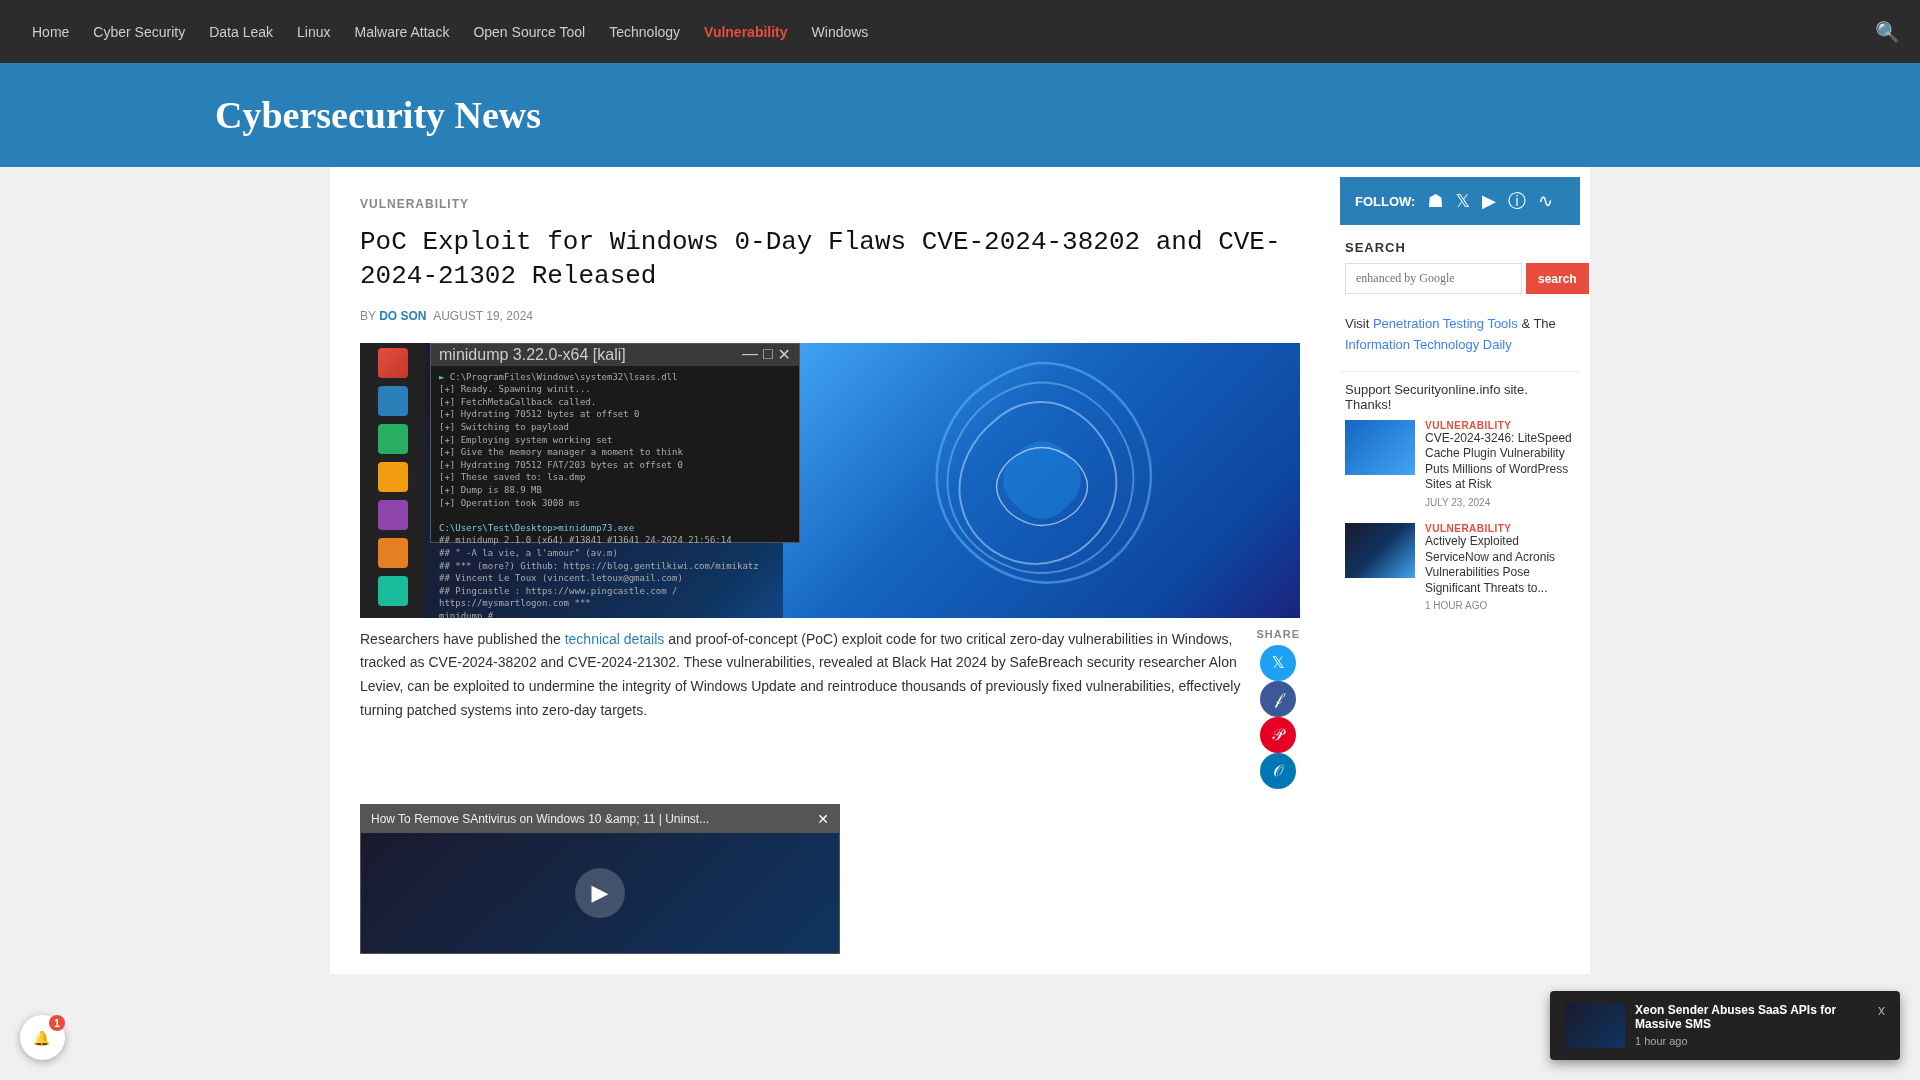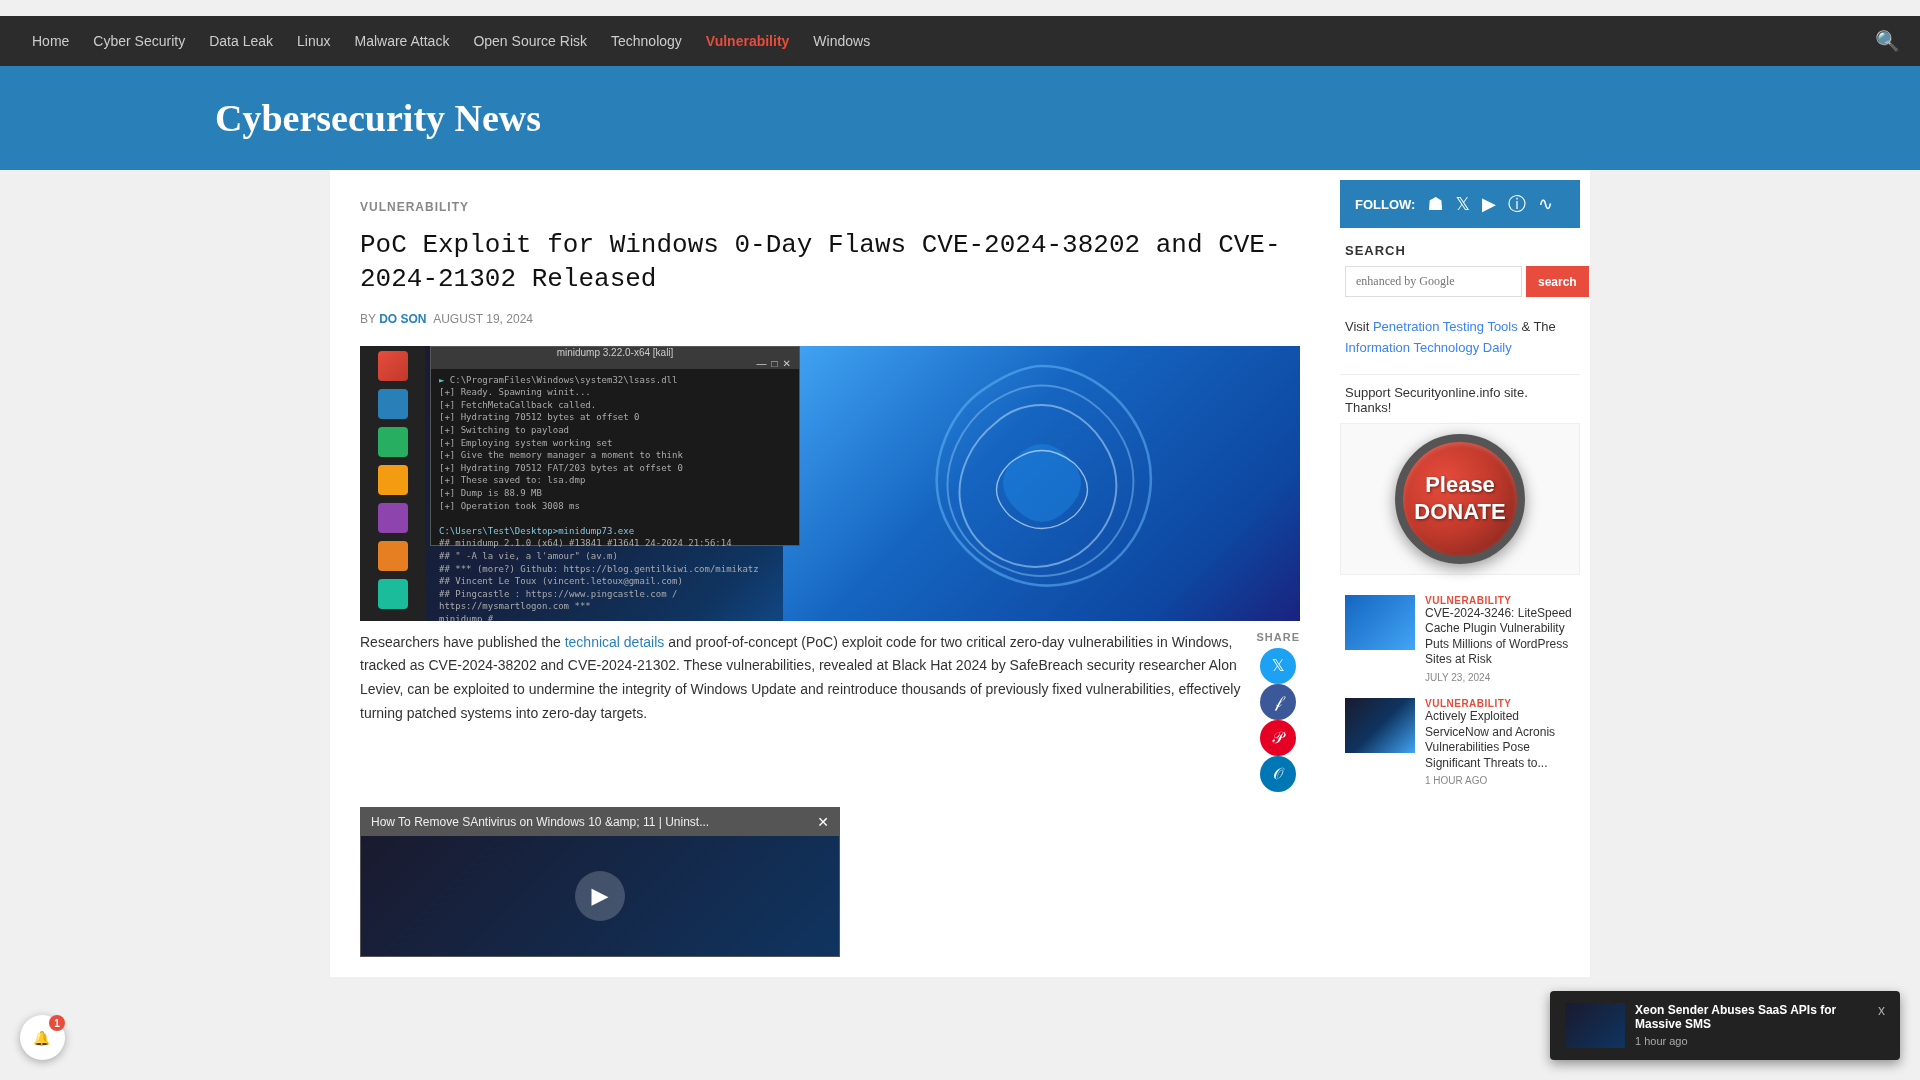--- a/index.html
+++ b/index.html
@@ -4,22 +4,21 @@
   <style>
     * { margin: 0; padding: 0; box-sizing: border-box; }
     body { font-family: Arial, sans-serif; background: #f0f0f0; color: #333; font-size: 14px; }
 
     
     .top-nav {
       background: #2c2c2c;
       display: flex;
       align-items: center;
       padding: 0 20px;
-      height: 50px;
-      margin-top: 16px;
+      height: 63px;
     }
     .top-nav a {
       color: #ccc;
       text-decoration: none;
       padding: 0 12px;
       font-size: 14px;
       line-height: 50px;
     }
     .top-nav a.active { color: #e74c3c; font-weight: bold; }
     .top-nav .search-icon-nav {
@@ -110,23 +109,22 @@
       background: #1a1a1a;
       border: 1px solid #555;
       z-index: 2;
     }
     .terminal-titlebar {
       background: #3a3a3a;
       height: 22px;
       display: flex;
       align-items: center;
       padding: 0 8px;
-      font-size: 10px;
+      font-size: 16px;
       color: #ccc;
-      flex-direction: column;
     }
     .terminal-body {
       padding: 5px 8px;
       font-size: 9px;
       color: #aaa;
       font-family: monospace;
       line-height: 1.4;
     }
     .terminal-body .green { color: #4ec9b0; }
 
@@ -470,21 +468,21 @@
   </style>
 </head>
 <body>
 
 <nav class="top-nav">
   <a href="#">Home</a>
   <a href="#">Cyber Security</a>
   <a href="#">Data Leak</a>
   <a href="#">Linux</a>
   <a href="#">Malware Attack</a>
-  <a href="#">Open Source Risk</a>
+  <a href="#">Open Source Tool</a>
   <a href="#">Technology</a>
   <a href="#" class="active">Vulnerability</a>
   <a href="#">Windows</a>
   <span class="search-icon-nav">🔍</span>
 </nav>
 
 <header class="site-header">
   <h1>Cybersecurity News</h1>
 </header>
 
@@ -618,25 +616,20 @@
       <span>Visit</span>
       <a href="#">Penetration Testing Tools</a>
       <span> &amp; The </span>
       <a href="#">Information Technology Daily</a>
     </div>
 
     <hr class="divider">
 
     <div class="support-text">Support Securityonline.info site. Thanks!</div>
 
-    <div class="donate-container">
-      <div class="donate-btn">
-        <div class="donate-btn-text">Please<br>DONATE</div>
-      </div>
-    </div>
 
     <div class="sidebar-news-item">
       <div class="sidebar-news-thumb thumb-litespeed"></div>
       <div class="sidebar-news-content">
         <div class="sidebar-news-category">VULNERABILITY</div>
         <div class="sidebar-news-title">CVE-2024-3246: LiteSpeed Cache Plugin Vulnerability Puts Millions of WordPress Sites at Risk</div>
         <div class="sidebar-news-date">JULY 23, 2024</div>
       </div>
     </div>
 

